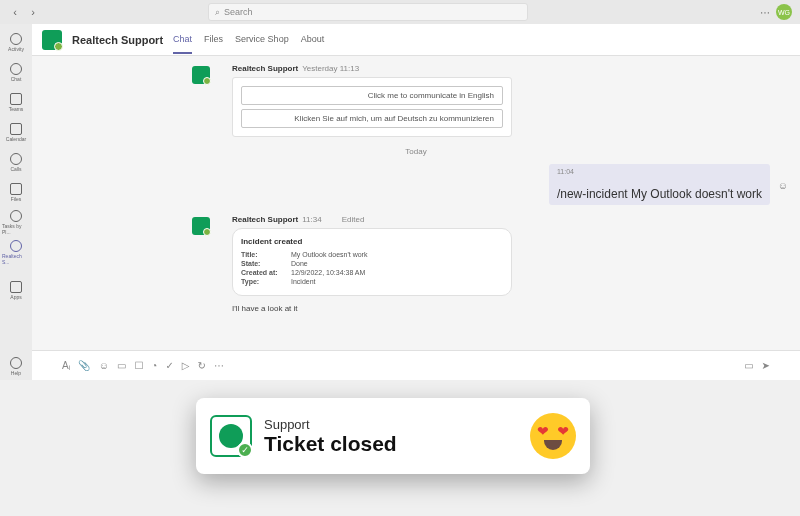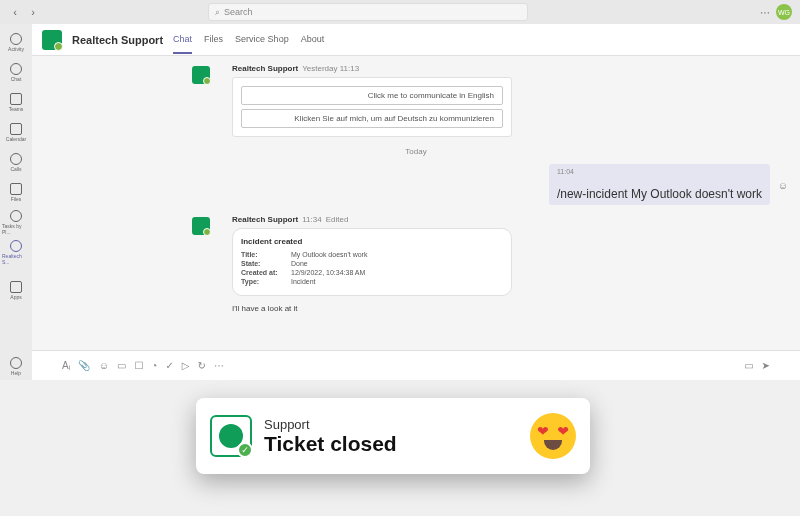--- a/index.html
+++ b/index.html
@@ -34,21 +34,21 @@
 .tab.active { color: #6264a7; border-bottom: 2px solid #6264a7; }
 
 .chat { flex: 1; overflow-y: auto; padding: 8px 30px; position: relative; }
 .msg-row { display: flex; gap: 22px; margin-bottom: 10px; }
 .msg-avatar { width: 18px; height: 18px; background: #0f9d58; border-radius: 3px; position: relative; flex-shrink: 0; margin-top: 2px; }
 .msg-avatar::after { content: ''; position: absolute; bottom: -1px; right: -1px; width: 6px; height: 6px; background: #7cb342; border-radius: 50%; border: 1px solid #fff; }
 .msg-body { flex: 1; }
 .msg-meta { font-size: 8px; color: #333; margin-bottom: 3px; }
 .msg-meta .name { font-weight: 600; }
 .msg-meta .time { color: #888; margin-left: 4px; }
-.msg-meta .edited { color: #888; margin-left: 4px; }
+.msg-meta .edited { color: #888; margin-left: 20px; }
 .msg-text { font-size: 8px; color: #444; }
 
 .card { border: 1px solid #e0e0e0; border-radius: 3px; padding: 8px; margin-top: 4px; background: #fff; max-width: 280px; }
 .card-btn { display: block; border: 1px solid #c7c7c7; border-radius: 2px; padding: 4px 8px; font-size: 8px; color: #555; margin-bottom: 4px; cursor: pointer; text-align: right; }
 .card-btn:last-child { margin-bottom: 0; }
 
 .day-sep { text-align: center; font-size: 8px; color: #888; margin: 8px 0; }
 
 .my-msg { display: flex; justify-content: flex-end; margin-bottom: 10px; }
 .my-bubble { background: #e5e5f1; border-radius: 3px; padding: 4px 8px; max-width: 260px; position: relative; }

